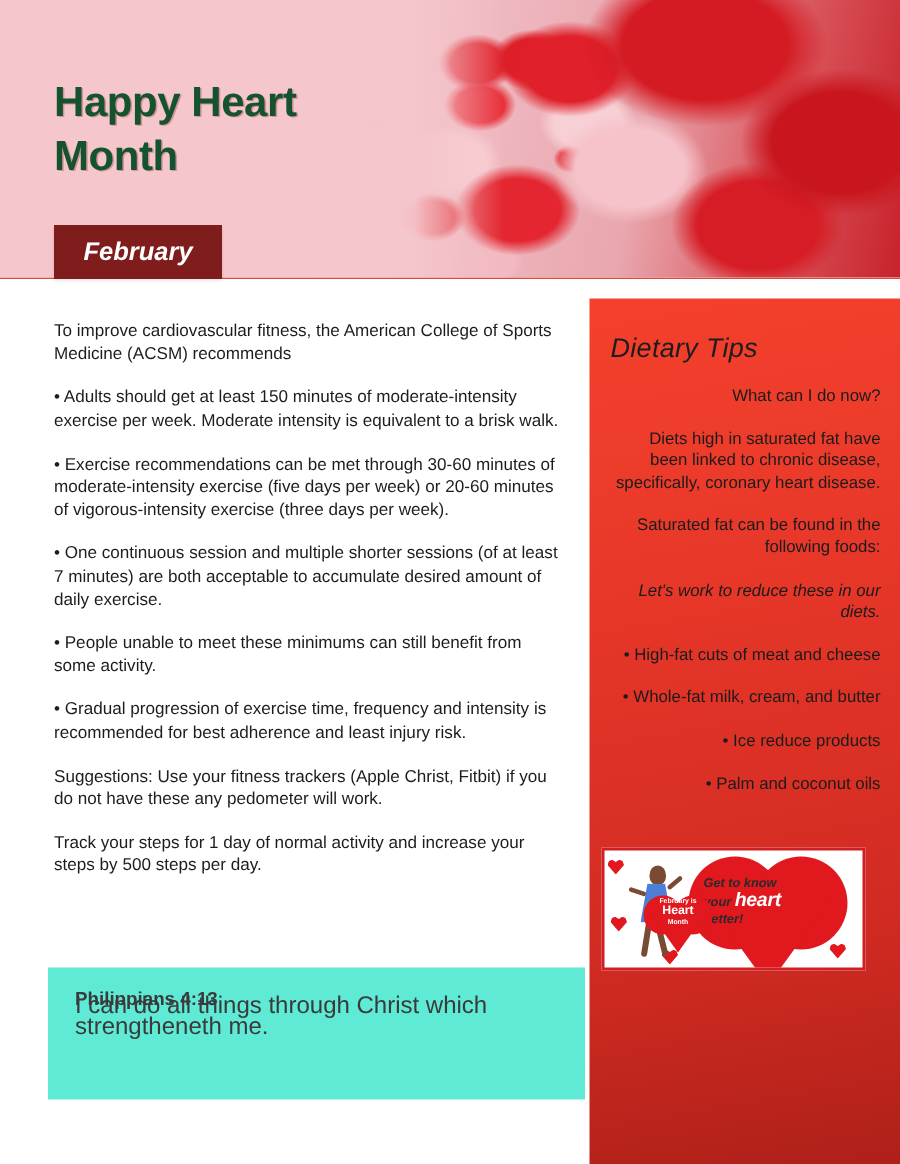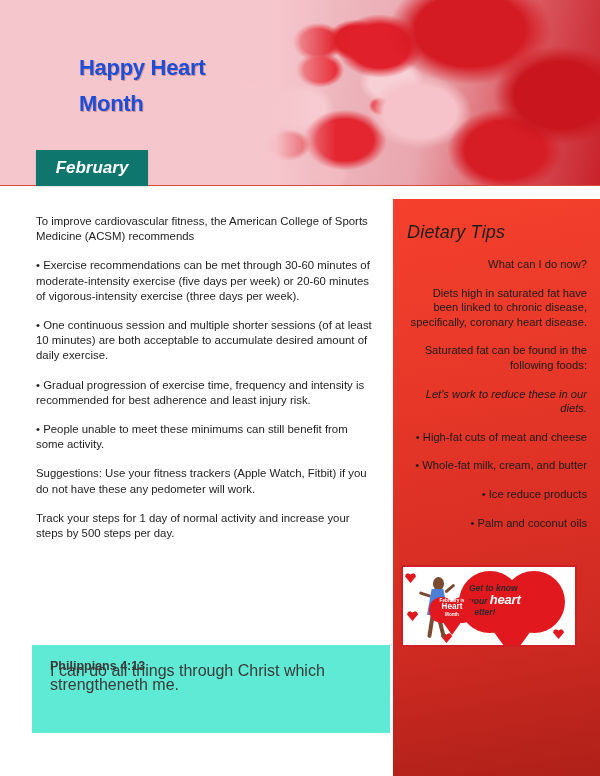--- a/index.html
+++ b/index.html
@@ -63,38 +63,37 @@
     position: absolute;
     inset: 0;
     background: linear-gradient(90deg, #f5c6cc 0%, #f5c6cc 40%, rgba(245,198,204,0.96) 46%, rgba(245,198,204,0.0) 56%);
   }
 
   #header-title {
     position: absolute;
     left: 36px;
     top: 50px;
     width: 300px;
-    color: #1d4ed8;
+    color: #14532d;
     font-family: "Liberation Sans", sans-serif;
     font-weight: bold;
-    font-size: 22px;
+    font-size: 28px;
     line-height: 36px;
     letter-spacing: -0.3px;
     text-shadow: 1px 1px 0 rgba(120,10,15,0.28);
     z-index: 4;
-    margin-left: 43px;
   }
 
   #month-badge {
     position: absolute;
     left: 36px;
     top: 150px;
     width: 112px;
     height: 36px;
-    background: #0f766e;
+    background: #7f1d1d;
     color: #ffffff;
     font-size: 17px;
     font-weight: bold;
     font-style: italic;
     display: flex;
     align-items: center;
     justify-content: center;
     z-index: 6;
     box-shadow: 0 1px 2px rgba(0,0,0,0.12);
   }
@@ -317,25 +316,26 @@
 
   <div id="header-title">
     <div>Happy Heart</div>
     <div>Month</div>
   </div>
 
   <div id="month-badge">February</div>
 
   <div id="main-column">
     <p class="body-para">To improve cardiovascular fitness, the American College of Sports Medicine (ACSM) recommends</p>
+    <p class="body-para">• Adults should get at least 150 minutes of moderate-intensity exercise per week. Moderate intensity is equivalent to a brisk walk.</p>
     <p class="body-para">• Exercise recommendations can be met through 30-60 minutes of moderate-intensity exercise (five days per week) or 20-60 minutes of vigorous-intensity exercise (three days per week).</p>
-    <p class="body-para">• One continuous session and multiple shorter sessions (of at least 10 minutes) are both acceptable to accumulate desired amount of daily exercise.</p>
+    <p class="body-para">• One continuous session and multiple shorter sessions (of at least 7 minutes) are both acceptable to accumulate desired amount of daily exercise.</p>
+    <p class="body-para">• People unable to meet these minimums can still benefit from some activity.</p>
     <p class="body-para">• Gradual progression of exercise time, frequency and intensity is recommended for best adherence and least injury risk.</p>
-    <p class="body-para">• People unable to meet these minimums can still benefit from some activity.</p>
-    <p class="body-para">Suggestions: Use your fitness trackers (Apple Watch, Fitbit) if you do not have these any pedometer will work.</p>
+    <p class="body-para">Suggestions: Use your fitness trackers (Apple Christ, Fitbit) if you do not have these any pedometer will work.</p>
     <p class="body-para">Track your steps for 1 day of normal activity and increase your steps by 500 steps per day.</p>
   </div>
 
   <div id="verse-banner">
     <div id="verse-ref">Philippians 4:13</div>
     <div id="verse-text">I can do all things through Christ which strengtheneth me.</div>
   </div>
 
   <div id="sidebar">
     <div id="sidebar-title">Dietary Tips</div>

